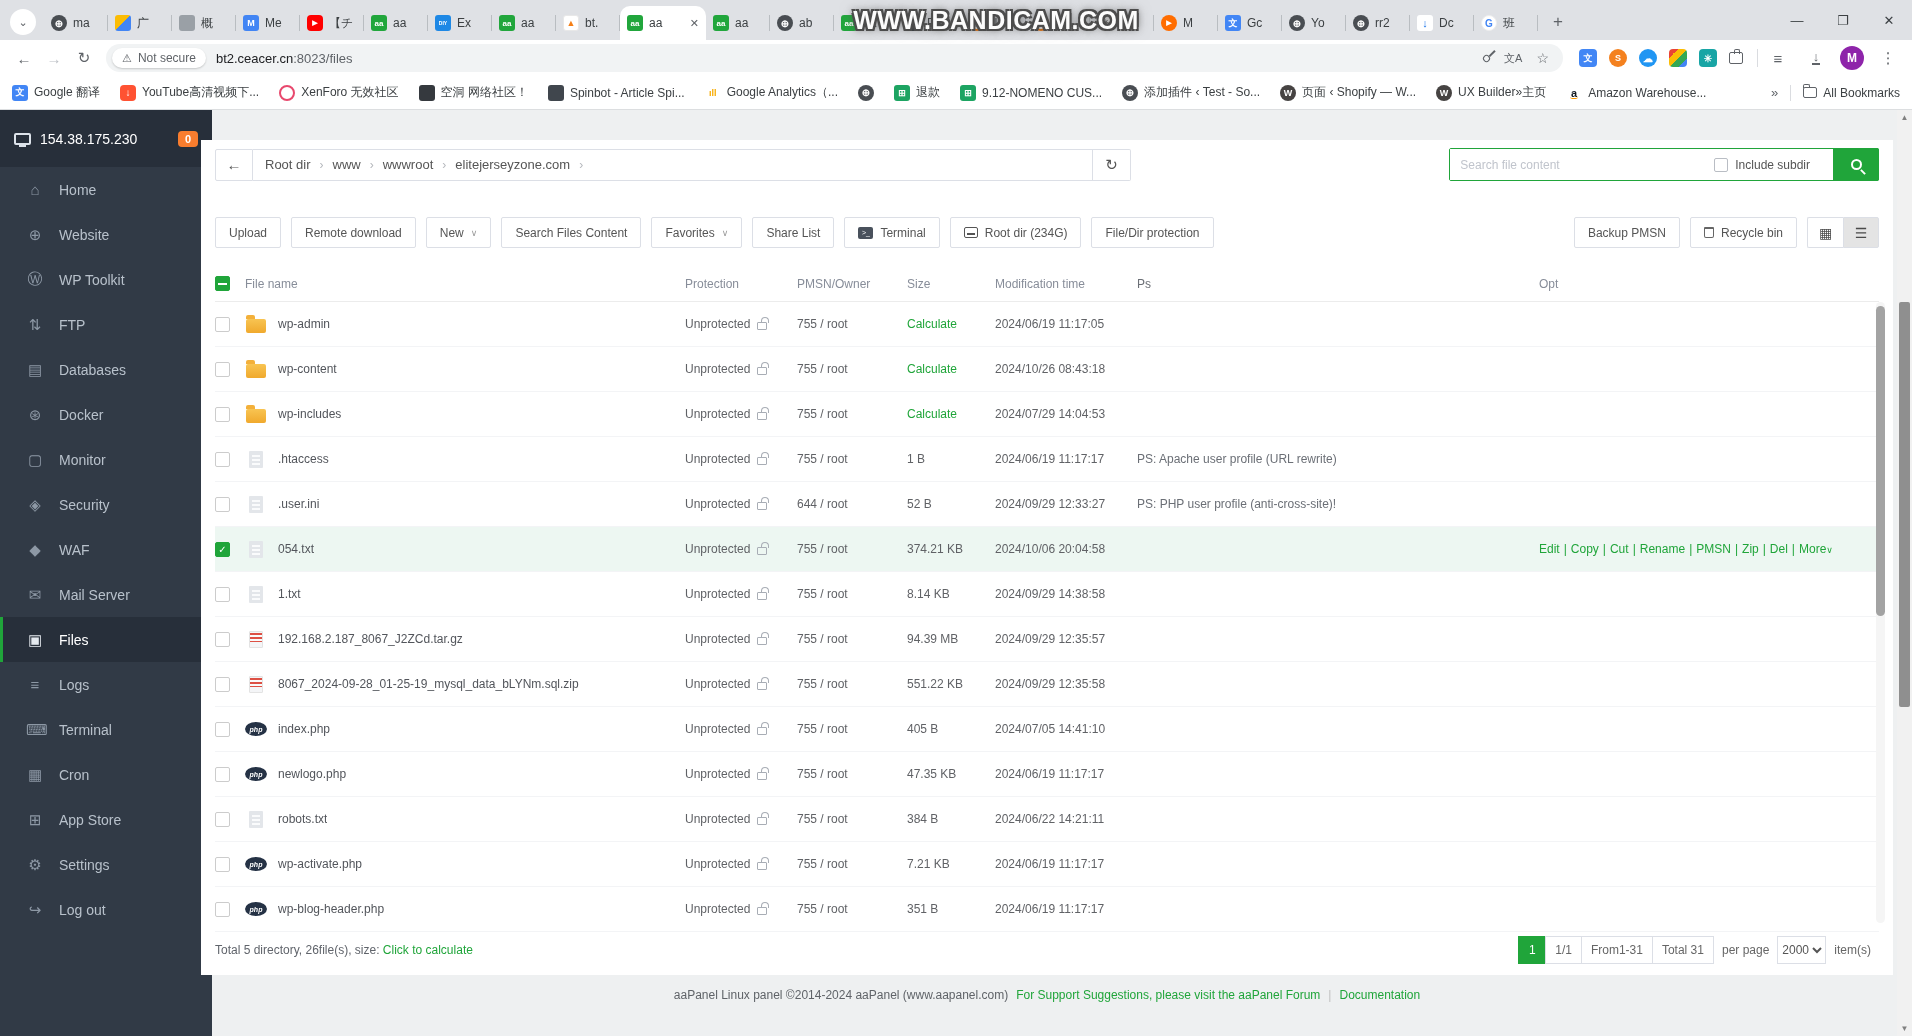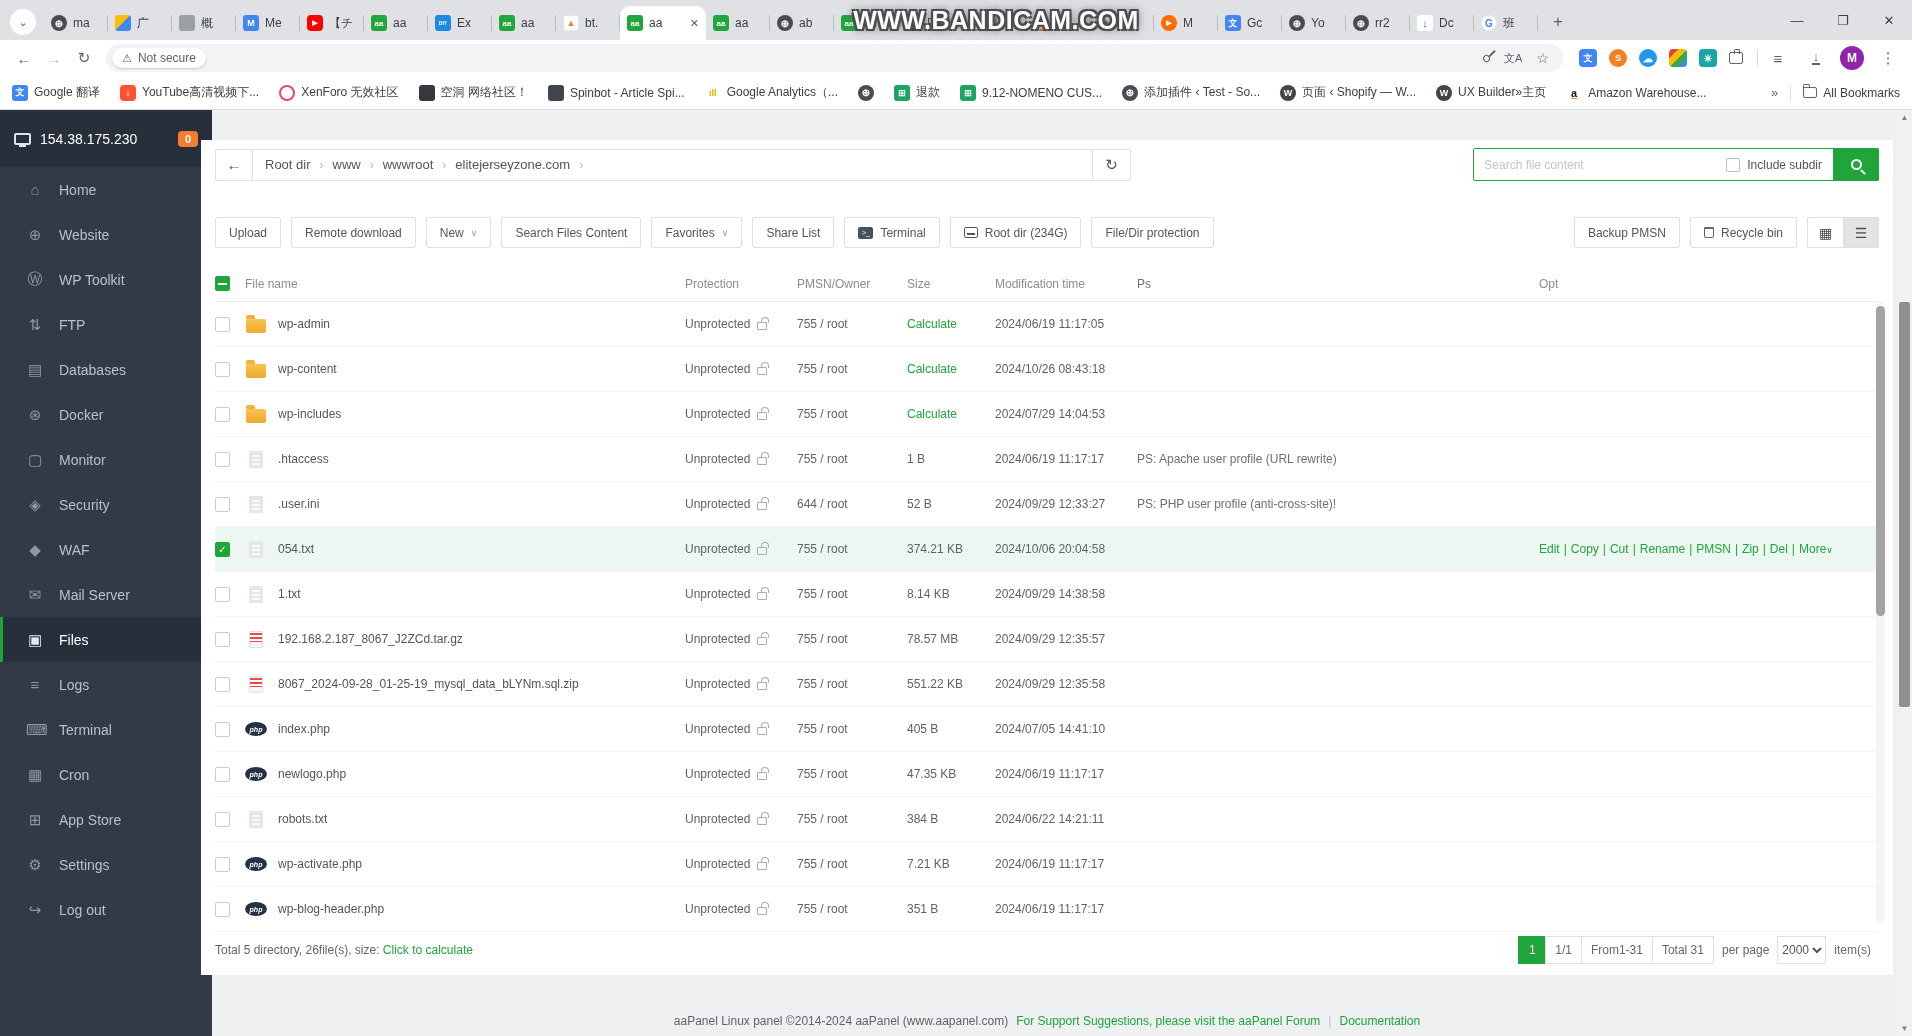--- a/index.html
+++ b/index.html
@@ -98,21 +98,21 @@
   .main { position:absolute; left:186px; top:0; right:0; bottom:0; }
   .card { position:absolute; left:15px; top:30px; right:19px; bottom:61px; background:#fff; }
 
   .crumb-row { display:flex; align-items:center; padding:8px 14px 0 14px; }
   .btn-sq { height:32px; border:1px solid #dcdfe6; background:#fff; display:flex; align-items:center; justify-content:center; color:#555; cursor:pointer; }
   .btn-back { width:38px; border-radius:2px 0 0 2px; font-size:15px; }
   .crumbs { width:840px; height:32px; border:1px solid #dcdfe6; border-left:none; display:flex; align-items:center; padding:0 12px; gap:9px; font-size:13px; color:#555; background:#fff; }
   .crumb { cursor:pointer; }
   .crumb-sep { color:#b5b8bd; font-size:12px; }
   .btn-refresh { width:38px; border-left:none; border-radius:0 2px 2px 0; font-size:15px; }
-  .search-group { margin-left:auto; display:flex; align-items:center; height:33px; border:1px solid #20a53a; border-radius:2px; }
+  .search-group { margin-left:auto; display:flex; align-items:center; height:33px; border:1px solid #20a53a; border-radius:2px;gap:12px; }
   .search-input { width:248px; height:31px; border:none; outline:none; padding:0 10px; font-size:12px; color:#333; font-family:"Liberation Sans",sans-serif; }
   .search-input::placeholder { color:#c0c4cc; }
   .subdir { display:flex; align-items:center; gap:7px; font-size:12px; color:#555; padding:0 12px 0 4px; }
   .cbx { width:14px; height:14px; border:1px solid #b9bdc4; background:#fff; border-radius:2px; flex:none; }
   .search-btn { width:46px; height:33px; margin:-1px; background:#20a53a; display:flex; align-items:center; justify-content:center; cursor:pointer; border-radius:0 2px 2px 0; }
   .mag { width:11px; height:11px; border:2px solid #fff; border-radius:50%; position:relative; }
   .mag::after { content:''; position:absolute; width:2px; height:6px; background:#fff; transform:rotate(-45deg); left:9px; top:8px; }
 
   .toolbar { display:flex; align-items:center; padding:36px 14px 0 14px; gap:10px;justify-content:center; }
   .tbtn { height:31px; padding:0 13px; border:1px solid #dcdfe6; background:#fff; font-size:12px; color:#555; display:flex; align-items:center; gap:7px; border-radius:2px; cursor:pointer; white-space:nowrap; }
@@ -163,21 +163,21 @@
   .card-footer { position:absolute; left:14px; right:14px; bottom:10px; height:30px; display:flex; align-items:center; font-size:12px; color:#60646b; }
   .pagination { margin-left:auto; display:flex; align-items:center; font-size:12px; color:#666; }
   .pg-box { height:28px; min-width:28px; padding:0 9px; border:1px solid #dcdfe6; display:flex; align-items:center; justify-content:center; margin-left:-1px; background:#fff; cursor:pointer; }
   .pg-box.current { background:#20a53a; border-color:#20a53a; color:#fff; cursor:default; }
   .pg-label { margin:7px 8px; white-space:nowrap; }
   .pg-select { height:28px; border:1px solid #dcdfe6; background:#fff; font-size:12px; color:#555; font-family:Liberation Sans, sans-serif; }
 
   .inner-scroll { position:absolute; right:8px; top:162px; bottom:52px; width:9px; background:#f5f5f5; border-radius:5px; }
   .inner-thumb { position:absolute; top:4px; left:0; width:9px; height:310px; background:#a3a3a3; border-radius:5px; cursor:pointer; }
 
-  .page-footer { position:absolute; left:15px; right:19px; bottom:8px; height:40px; display:flex; align-items:flex-end; justify-content:center; gap:8px; font-size:12px; color:#5f6368; }
+  .page-footer { position:absolute; left:15px; right:19px; bottom:8px; height:40px; display:flex; align-items:flex-start; justify-content:center; gap:8px; font-size:12px; color:#5f6368; }
   .pf-sep { color:#c0c0c0; }
 
   .browser-scroll { position:absolute; right:0; top:110px; bottom:0; width:15px; background:#f1f1f1; z-index:60; }
   .bs-arrow { height:15px; display:flex; align-items:center; justify-content:center; font-size:8px; color:#808080; }
   .bs-thumb { position:absolute; left:2px; right:2px; top:192px; height:405px; background:#8f8f8f; border-radius:2px; cursor:pointer; }
 </style>
 </head>
 <body>
 
 <div class="tabstrip">
@@ -288,20 +288,21 @@
 
 <div class="navbar">
   <span class="nav-ic">←</span>
   <span class="nav-ic disabled">→</span>
   <span class="nav-ic">↻</span>
   <div class="addr">
     <span class="sec-chip">
       <span class="warn-tri">⚠</span>
       <span>Not secure</span>
     </span>
+    <span class="url"><span>bt2.ceacer.cn</span><span class="path">:8023/files</span></span>
     <span class="pill-icons">
       <span class="key-icon"></span>
       <span class="gtrans-icon">文A</span>
       <span class="star-icon">☆</span>
     </span>
   </div>
   <div class="ext-row">
     <span class="ext ext-translate">文</span>
     <span class="ext ext-s">S</span>
     <span class="ext ext-cloud">☁</span>
@@ -698,21 +699,21 @@
               <span class="icon-cell">
                 <span class="icon-zip"></span>
               </span>
               <span class="fname">192.168.2.187_8067_J2ZCd.tar.gz</span>
             </div>
             <div class="col-prot">
               <span>Unprotected</span>
               <span class="ulock"></span>
             </div>
             <div class="col-pmsn">755 / root</div>
-            <div class="col-size">78.57 MB</div>
+            <div class="col-size">94.39 MB</div>
             <div class="col-time">2024/09/29 12:35:57</div>
             <div class="col-ps"></div>
             <div class="col-opt"></div>
           </div>
           <div class="frow">
             <div class="col-cb">
               <span class="cb"></span>
             </div>
             <div class="col-name">
               <span class="icon-cell">

